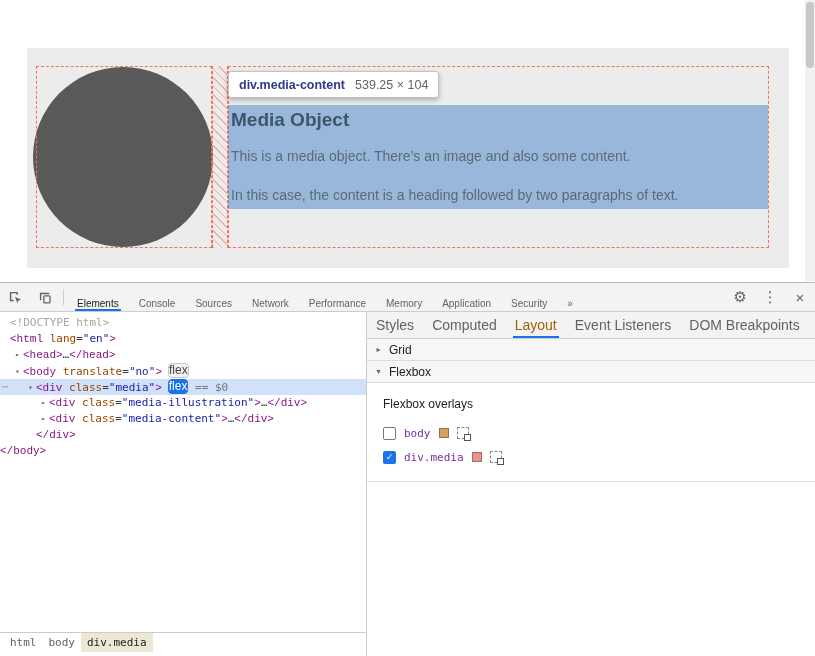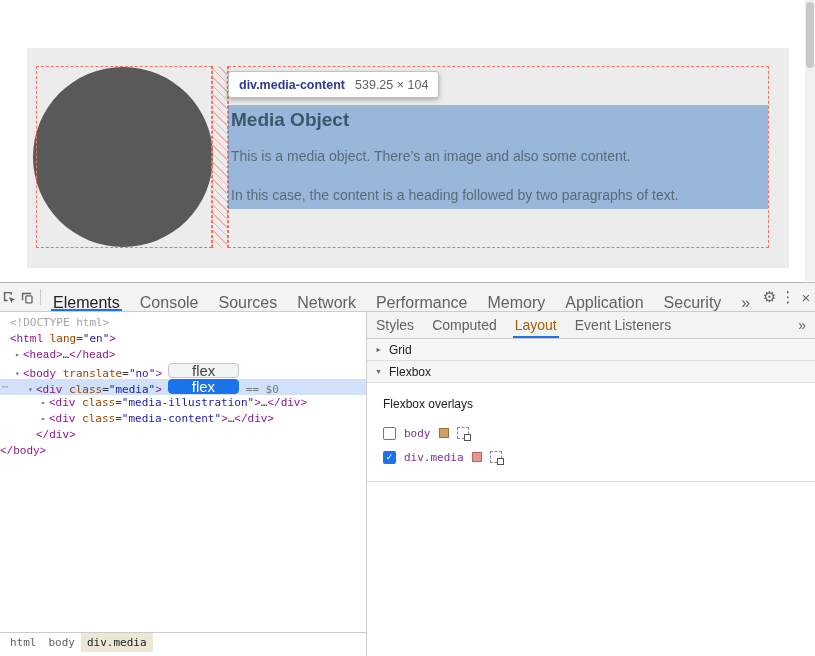--- a/index.html
+++ b/index.html
@@ -30,36 +30,36 @@
   .page-scrollbar .thumb { position:absolute; top:2px; left:1px; width:8px; height:66px; background:#c8c8c8; border-radius:5px; }
 
   
   .devtools { position:absolute; left:0; top:282px; width:815px; height:374px; border-top:1px solid #b9b9b9;
               background:#fff; display:flex; flex-direction:column; }
   .toolbar { height:29px; background:#f3f3f3; border-bottom:1px solid #ccc; display:flex; align-items:stretch; flex:none; }
   .icon-btn { width:30px; display:flex; align-items:center; justify-content:center; color:#5f6368; }
   .icon-btn.glyph { font-size:15px; }
   .vsep { width:1px; background:#ccc; margin:6px 3px; }
   .tabs { display:flex; }
-  .tab { padding:0 10px; display:flex; align-items:center; font-size:16px; color:#5f6368; position:relative; white-space:nowrap;margin-top:12px; }
+  .tab { padding:0 10px; display:flex; align-items:center; font-size:10px; color:#5f6368; position:relative; white-space:nowrap;margin-top:12px; }
   .tab.sel { color:#202124; }
   .tab.sel::after { content:""; position:absolute; left:8px; right:8px; bottom:0; height:2px; background:#1a73e8; }
   .spacer { flex:1; }
 
   .split { flex:1; display:flex; min-height:0; }
   .left-pane { width:367px; flex:none; border-right:1px solid #ccc; position:relative; background:#fff; }
   .tree { position:absolute; left:0; right:0; top:0; bottom:24px; padding-top:3px; overflow:hidden;
           font-family:"DejaVu Sans Mono", monospace; font-size:11px; }
   .trow { height:16px; line-height:16px; white-space:nowrap; position:relative; color:#303942; }
   .trow.selrow { background:#d0e1f9; }
   .dots { position:absolute; left:2px; color:#9aa0a6; }
   .arrow { display:inline-block; width:11px; margin-left:-11px; text-align:center; color:#727272; font-size:8px; vertical-align:1px; }
   .tk-tag { color:#881280;font-family:Liberation Mono, monospace; } .tk-attr { color:#994500; } .tk-val { color:#1a1aa6; }
   .tk-plain { color:#303942; } .tk-doctype { color:#a5a5a5; }
-  .badge { display:inline-block; margin-left:6px; padding:0 23px; border-radius:4px; font-size:15px; line-height:13px;
+  .badge { display:inline-block; margin-left:6px; padding:0 0; border-radius:4px; font-size:12px; line-height:13px;
            font-family:"Liberation Sans", sans-serif; vertical-align:1px; }
   .badge.gray { border:1px solid #c6c6c6; background:#f1f3f4; color:#444; }
   .badge.blue { border:1px solid #1a73e8; background:#1a73e8; color:#fff; }
   .dollar { color:#76797c; }
   .crumbs { position:absolute; left:0; right:0; bottom:0; height:24px; border-top:1px solid #ccc; background:#fff;
             display:flex; align-items:flex-start; padding-left:4px; font-family:"DejaVu Sans Mono", monospace; font-size:11px; }
   .crumb { padding:3px 6px; color:#5f6368; white-space:nowrap; }
   .crumb.sel { background:#ede8d5; color:#202124; }
 
   .right-pane { flex:1; display:flex; flex-direction:column; background:#fff; min-width:0; }
@@ -170,20 +170,21 @@
             <span class="crumb sel">div.media</span>
           </div>
       </div>
 
       <div class="right-pane">
         <div class="side-tabs" id="side-tabs">
             <div class="stab">Styles</div>
             <div class="stab">Computed</div>
             <div class="stab sel">Layout</div>
             <div class="stab">Event Listeners</div>
+            <div class="stab">DOM Breakpoints</div>
             <div class="stab push">»</div>
           </div>
         <div class="sect">
           <span class="s-arrow">▸</span>
           <span>Grid</span>
         </div>
         <div class="sect">
           <span class="s-arrow">▾</span>
           <span>Flexbox</span>
         </div>

